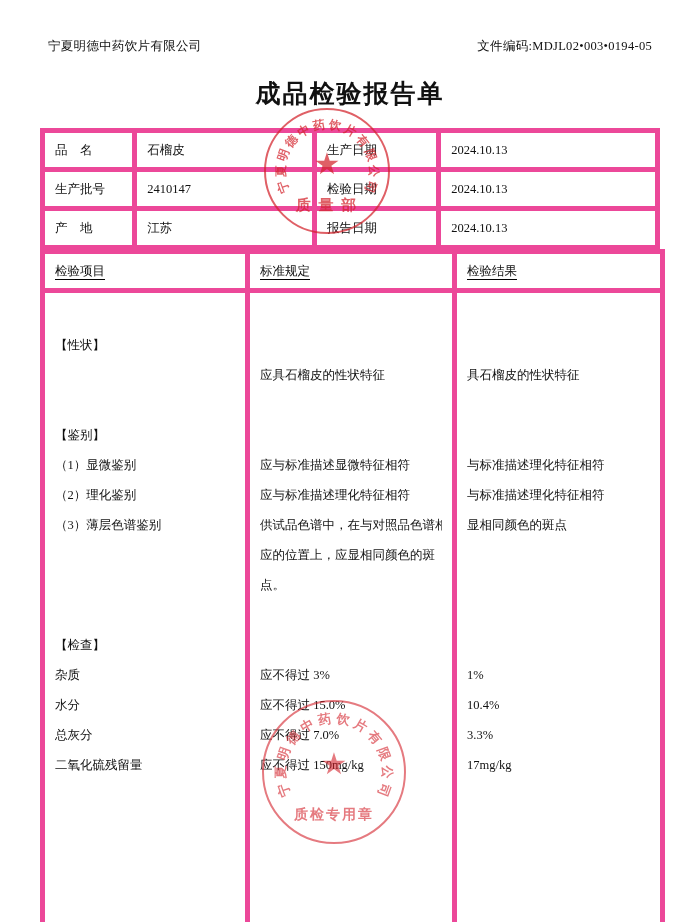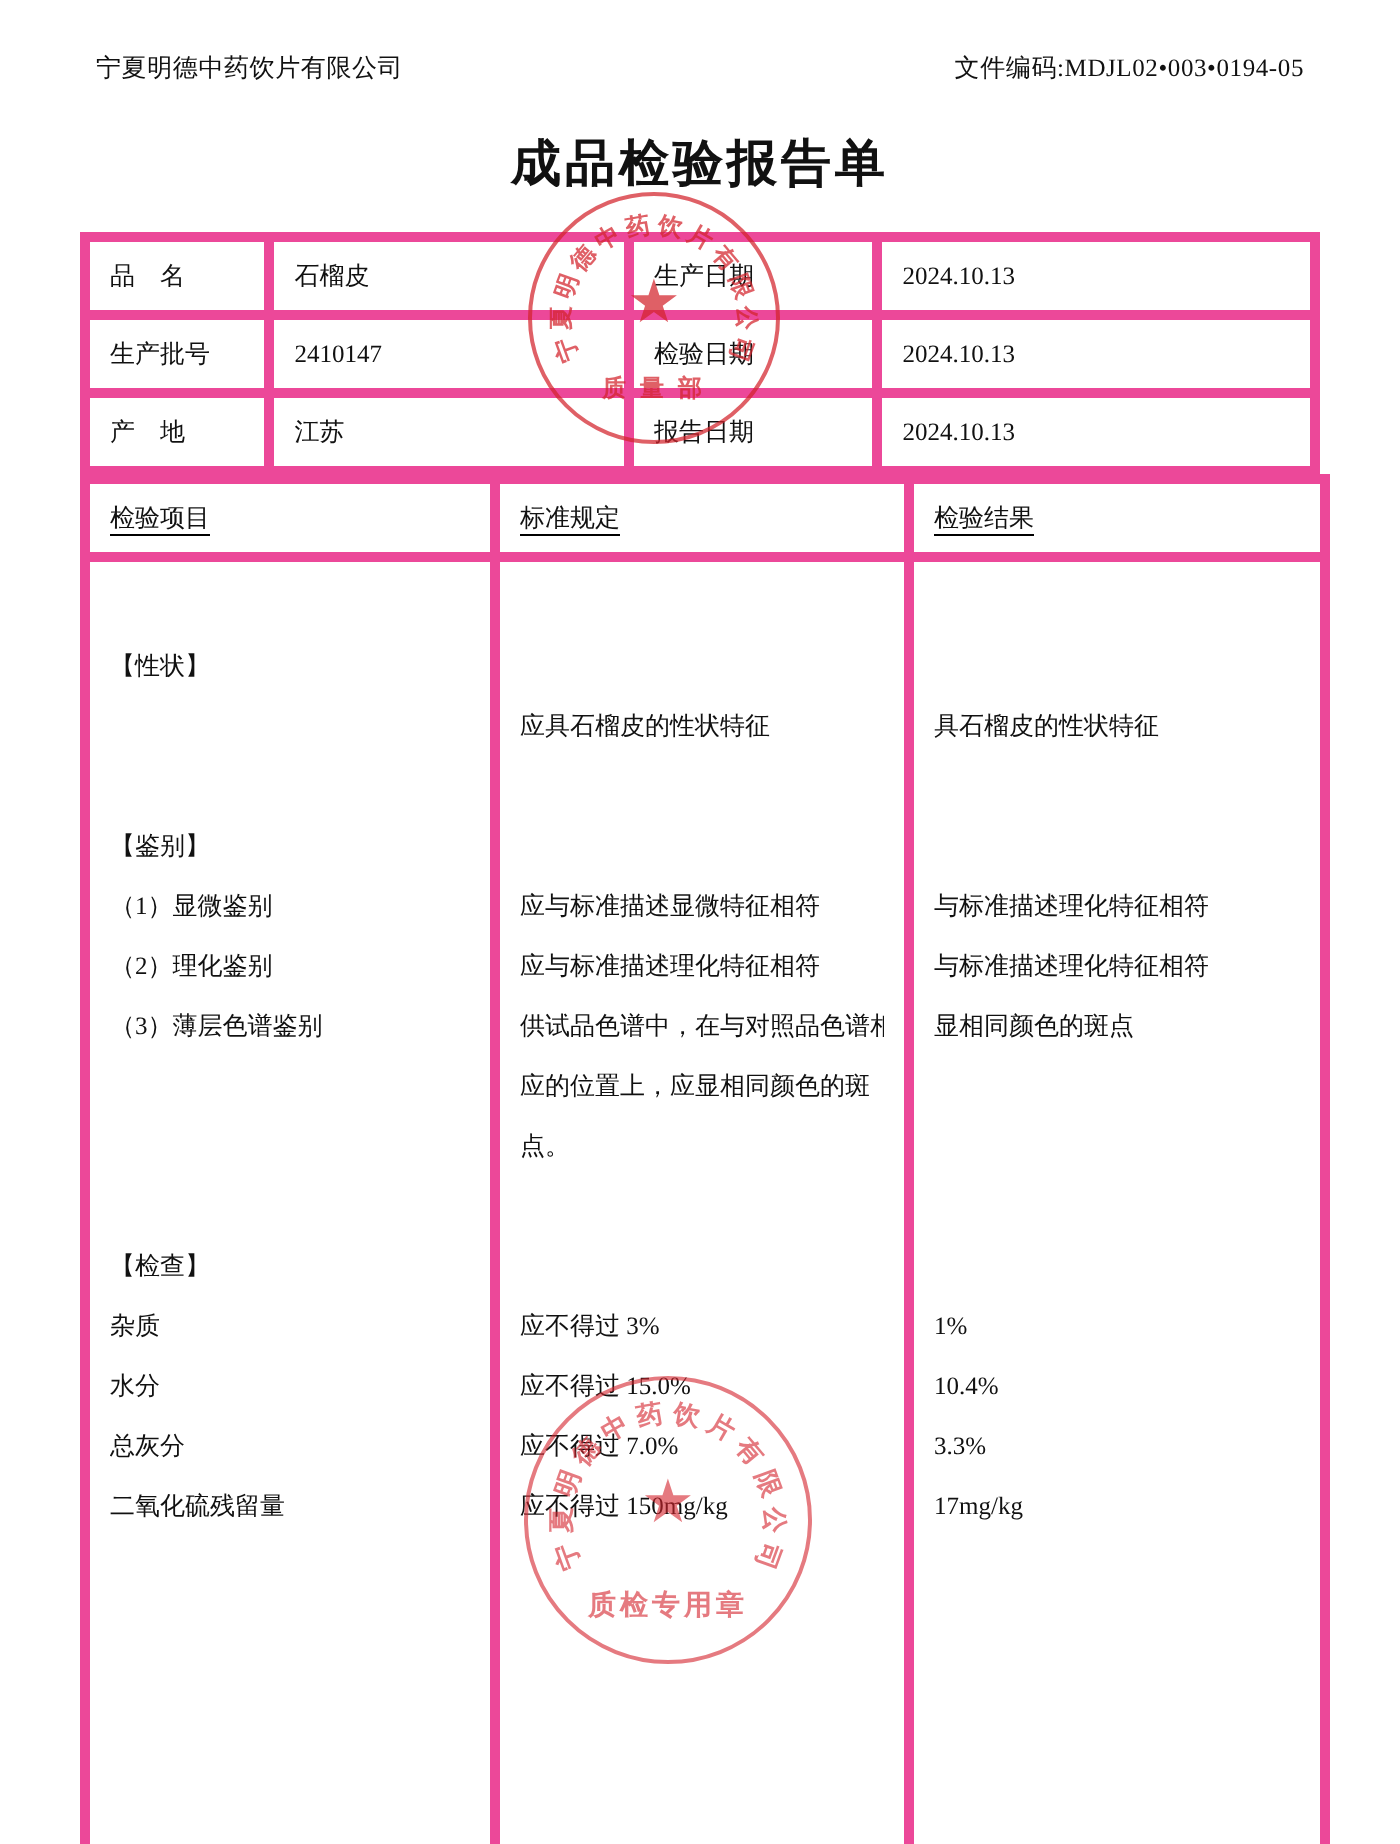--- a/index.html
+++ b/index.html
@@ -14,20 +14,21 @@
     color: #111;
     position: relative;
     overflow: hidden;
   }
   .page {
     position: relative;
     width: 700px;
     height: 686px;
     box-sizing: border-box;
     padding: 26px 40px 0 40px;
+    margin-top: 12px;
   }
   
   .top-row {
     display: flex;
     justify-content: space-between;
     align-items: baseline;
     font-size: 12.5px;
     letter-spacing: 0.3px;
     padding: 0 8px 6px 8px;
   }
@@ -121,21 +122,21 @@
     transform: translate(-50%, -50%);
     font-size: 30px;
     line-height: 1;
     color: #d4232c;
   }
   .stamp .sub {
     position: absolute;
     left: 50%;
     bottom: 14%;
     transform: translateX(-50%);
-    font-size: 12px;
+    font-size: 15px;
     letter-spacing: 2px;
     font-weight: bold;
     white-space: nowrap;
     font-family: "Liberation Serif", serif;
   }
   #stamp-top {
     width: 122px; height: 122px;
     left: 264px; top: 96px;
   }
   #stamp-bottom {

